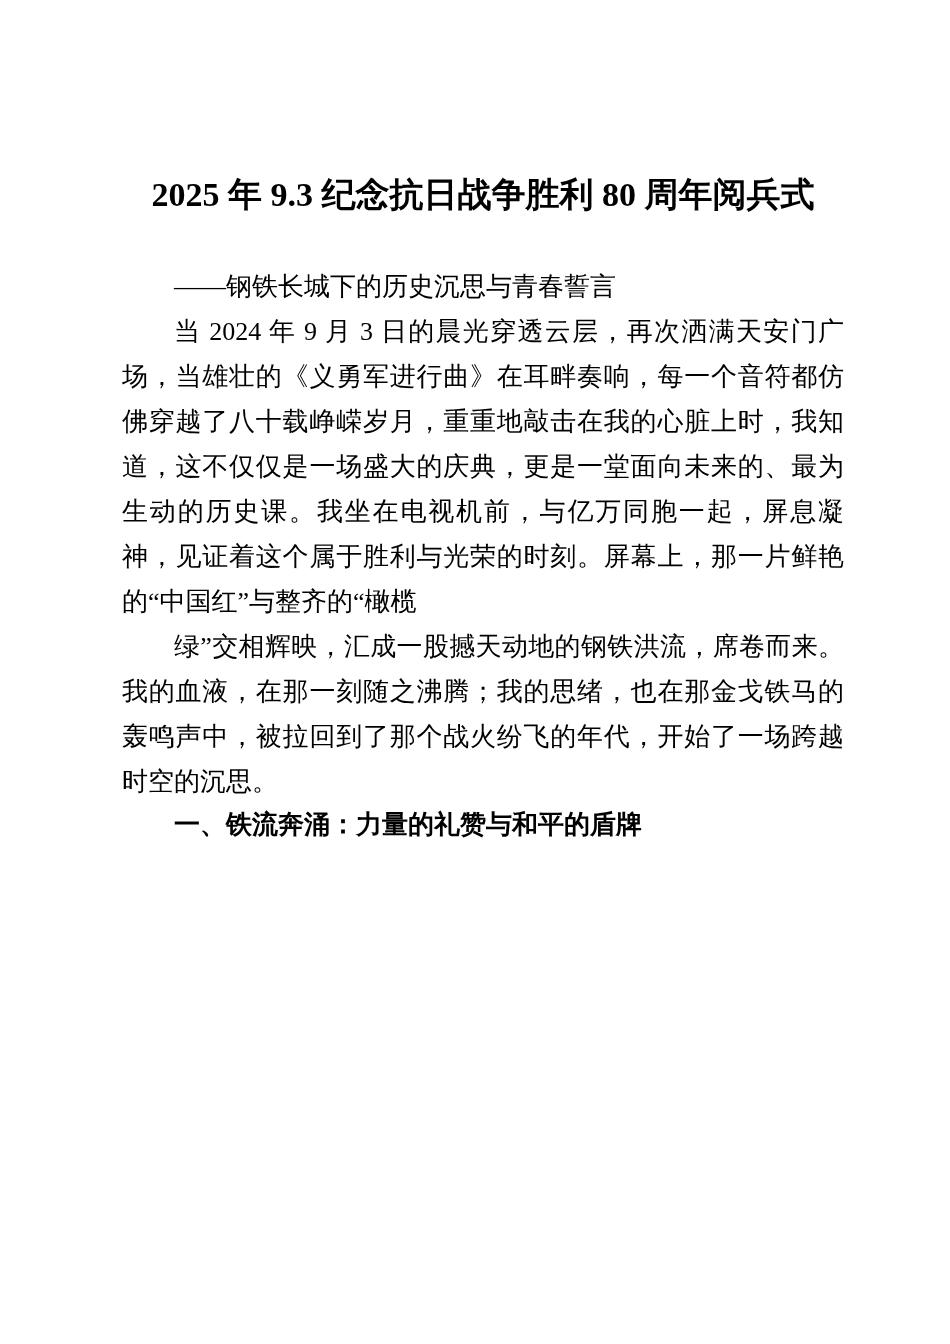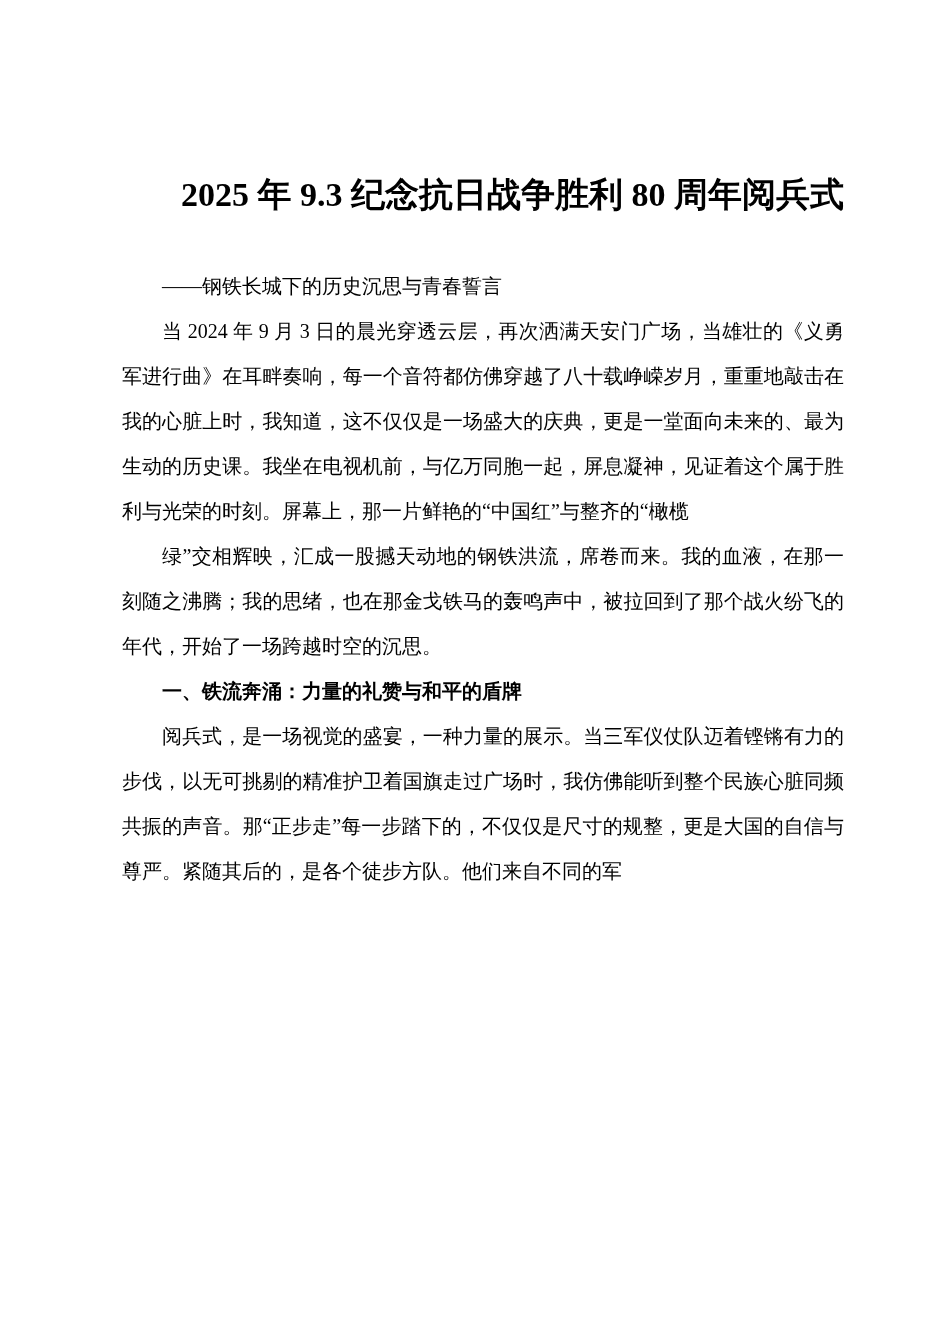--- a/index.html
+++ b/index.html
@@ -10,58 +10,57 @@
   .page {
     position: relative;
     width: 950px;
     height: 1344px;
     background: #ffffff;
     color: #000000;
     overflow: hidden;
   }
   .doc-title {
     margin: 168px 106px 0 122px;
-    text-align: right;
+    text-align: center;
     font-family: "Liberation Serif", serif;
     font-weight: 700;
     font-size: 34px;
     line-height: 54px;
     color: #000000;
   }
   .doc-body {
     margin: 42px 106px 0 122px;
   }
   .doc-body p {
     margin: 0;
     padding: 0;
     font-family: "Liberation Serif", serif;
-    font-size: 20px;
+    font-size: 26px;
     line-height: 45px;
     text-indent: 2em;
     text-align: justify;
     color: #000000;
     word-break: break-all;
     overflow-wrap: break-word;
   }
   .doc-body p.section-heading {
-    font-family: Liberation Sans, sans-serif;
+    font-family: Liberation Mono, monospace;
     font-weight: 700;
     text-align: left;
   }
 </style>
 </head>
 <body>
 
 <div class="page">
 
   <div class="doc-title">
     <div>2025 年 9.3 纪念抗日战争胜利 80 周年阅兵式</div>
   </div>
 
   <div class="doc-body">
     <p class="subtitle">——钢铁长城下的历史沉思与青春誓言</p>
     <p class="body-paragraph">当 2024 年 9 月 3 日的晨光穿透云层，再次洒满天安门广场，当雄壮的《义勇军进行曲》在耳畔奏响，每一个音符都仿佛穿越了八十载峥嵘岁月，重重地敲击在我的心脏上时，我知道，这不仅仅是一场盛大的庆典，更是一堂面向未来的、最为生动的历史课。我坐在电视机前，与亿万同胞一起，屏息凝神，见证着这个属于胜利与光荣的时刻。屏幕上，那一片鲜艳的“中国红”与整齐的“橄榄</p>
     <p class="body-paragraph">绿”交相辉映，汇成一股撼天动地的钢铁洪流，席卷而来。我的血液，在那一刻随之沸腾；我的思绪，也在那金戈铁马的轰鸣声中，被拉回到了那个战火纷飞的年代，开始了一场跨越时空的沉思。</p>
     <p class="section-heading">一、铁流奔涌：力量的礼赞与和平的盾牌</p>
-    <p class="body-paragraph">阅兵式，是一场视觉的盛宴，一种力量的展示。当三军仪仗队迈着铿锵有力的步伐，以无可挑剔的精准护卫着国旗走过广场时，我仿佛能听到整个民族心脏同频共振的声音。那“正步走”每一步踏下的，不仅仅是尺寸的规整，更是大国的自信与尊严。紧随其后的，是各个徒步方队。他们来自不同的军</p>
   </div>
 
 </div>
 
 </body></html>

